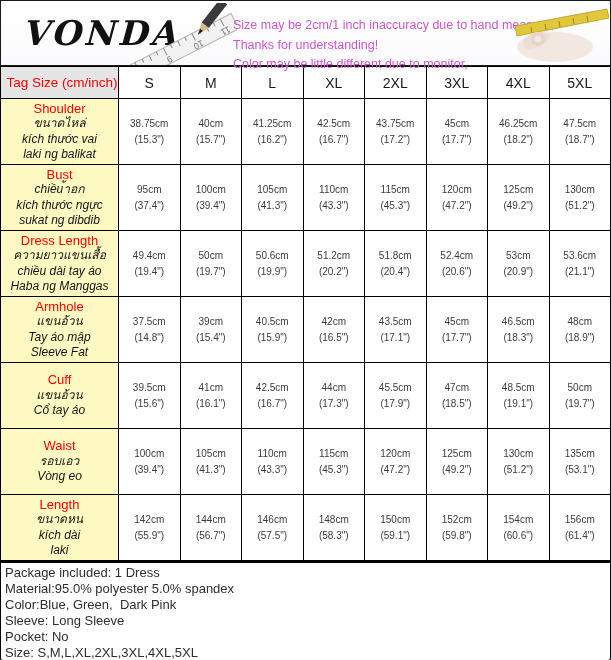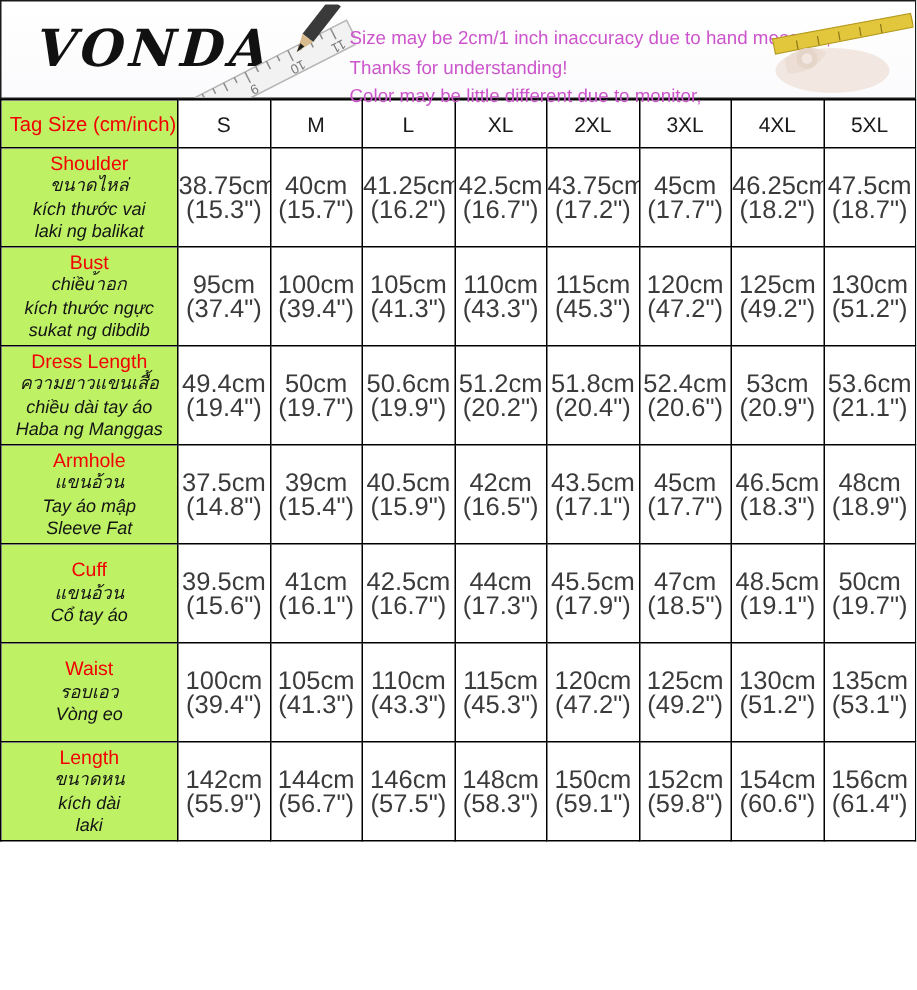--- a/index.html
+++ b/index.html
@@ -27,30 +27,30 @@
   
   table.size-table {
     width: 611px; border-collapse: collapse; table-layout: fixed;
     border: 1px solid #000;
   }
   .size-table th, .size-table td {
     border: 1px solid #000; text-align: center; vertical-align: middle;
     overflow: hidden;
   }
   .corner-th {
-    width: 118px; background: #bef264; color: #f20000;
+    width: 118px; background: #e5e5e5; color: #f20000;
     font-size: 13.5px; font-weight: 400; text-align: left; padding-left: 5px;
   }
   thead tr { height: 32px; }
   .size-th { background: #fff; color: #1a1a1a; font-size: 14px; font-weight: 400; }
   tbody tr { height: 66px; }
-  .row-label { background: #bef264; font-weight: 400; padding: 1px 2px; }
+  .row-label { background: #fef9c3; font-weight: 400; padding: 1px 2px; }
   .row-title { color: #f20000; font-size: 13px; line-height: 15.5px; }
   .row-sub { color: #141414; font-size: 12px; line-height: 15.5px; font-style: italic; }
-  td.val-cell { background: #fff; color: #3b3b3b; font-size: 17px; line-height: 16px; }
+  td.val-cell { background: #fff; color: #3b3b3b; font-size: 10px; line-height: 16px; }
 
   
   .product-info {
     height: 100px; border: 1px solid #000; border-top-width: 2px;
     border-radius: 0 0 3px 3px;
     padding: 2px 4px 0 4px; background: #fff;
   }
   .info-line { color: #2e2e2e; font-size: 13px; line-height: 16px; white-space: pre; }
 </style>
 </head>
@@ -405,14 +405,22 @@
             <div>(60.6")</div>
           </td>
           <td class="val-cell">
             <div>156cm</div>
             <div>(61.4")</div>
           </td>
         </tr>
       </tbody>
   </table>
 
+  <div class="product-info">
+      <div class="info-line">Package included: 1 Dress</div>
+      <div class="info-line">Material:95.0% polyester 5.0% spandex</div>
+      <div class="info-line">Color:Blue, Green,  Dark Pink</div>
+      <div class="info-line">Sleeve: Long Sleeve</div>
+      <div class="info-line">Pocket: No</div>
+      <div class="info-line">Size: S,M,L,XL,2XL,3XL,4XL,5XL</div>
+    </div>
 
 </div>
 
 </body></html>

